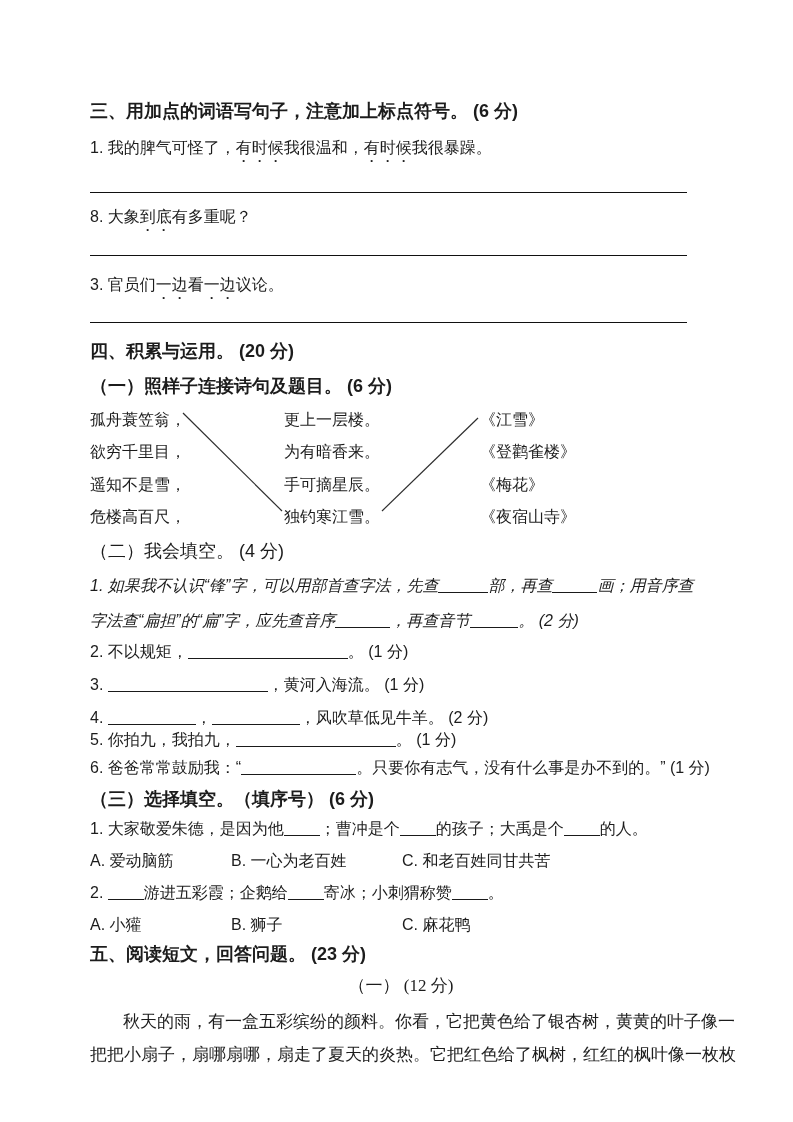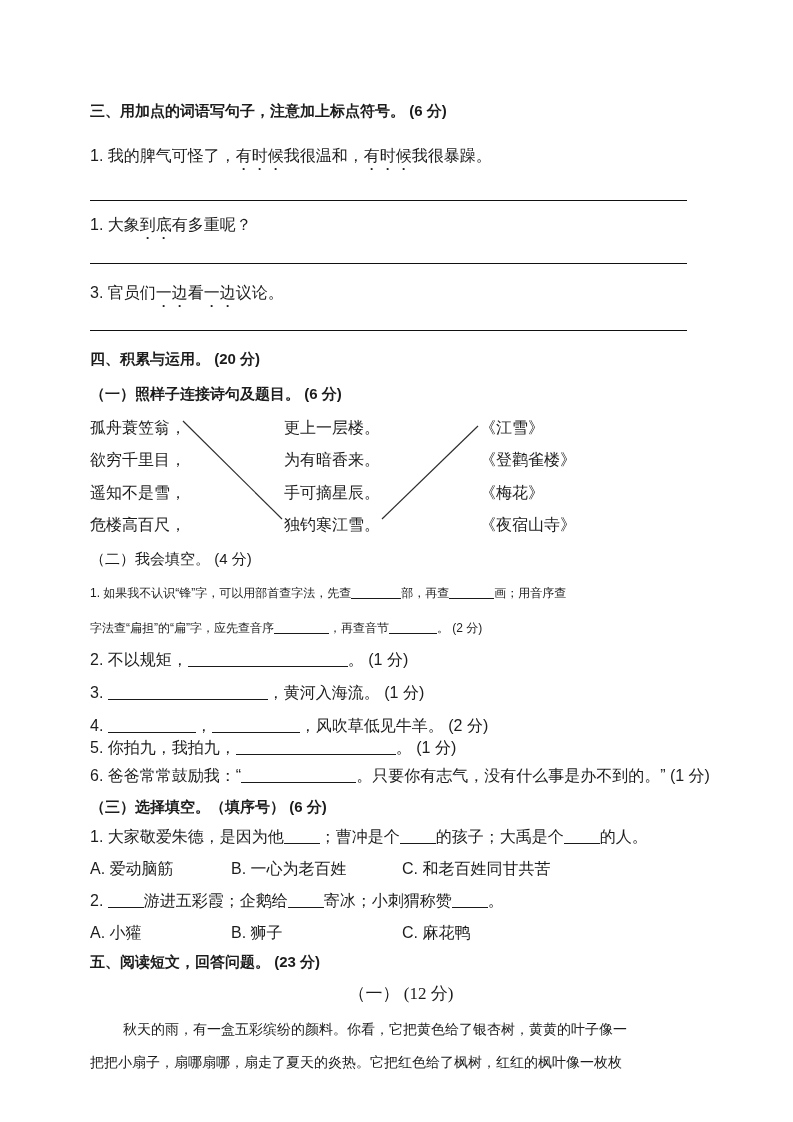--- a/index.html
+++ b/index.html
@@ -1,53 +1,53 @@
 <!DOCTYPE html>
 <html><head>
 <meta charset="utf-8">
 <style>
   html,body{margin:0;padding:0;background:#ffffff;}
   .page{position:relative;width:793px;height:1122px;background:#ffffff;overflow:hidden;
         font-family:"Liberation Sans",sans-serif;color:#1c1c1c;}
   .content{position:absolute;left:90px;top:0;width:622px;}
-  .h{font-size:15px;line-height:22px;font-weight:600;white-space:nowrap;}
+  .h{font-size:18px;line-height:22px;font-weight:600;white-space:nowrap;}
   .q{font-size:16px;line-height:20px;white-space:nowrap;}
   .em{-webkit-text-emphasis:dot;-webkit-text-emphasis-position:under;
       text-emphasis:dot;text-emphasis-position:under right;}
   .ansline{width:597px;height:0;border-top:1.6px solid #111;}
   .blank{display:inline-block;height:14px;border-bottom:1.3px solid #1a1a1a;transform:translateY(2px);}
   .w36{width:36px}.w45{width:45px}.w50{width:50px}.w48{width:48px}.w55{width:55px}
   .w88{width:88px}.w115{width:115px}.w160{width:160px}
   .match{position:relative;height:130px;}
   .mcol{position:absolute;top:8px;}
   .mcol-1{left:0}.mcol-2{left:194px}.mcol-3{left:390px}
   .mcell{height:20px;margin-bottom:12.4px;font-size:16px;line-height:20px;white-space:nowrap;}
   .mlines{position:absolute;left:0;top:0;pointer-events:none;}
   .fi1{line-height:35px;}
-  .fi1 .fl{font-size:12px;white-space:nowrap;}
+  .fi1 .fl{font-size:16px;white-space:nowrap;font-style:italic;}
   .opts span{display:inline-block;}
   .optA{width:141px}.optB{width:171px}
   .serif{font-family:"Liberation Serif",serif;}
   .subhead{font-size:17px;line-height:22px;text-align:center;font-weight:400;}
-  .pline{font-size:14px;line-height:33px;white-space:nowrap;}
+  .pline{font-size:17px;line-height:33px;white-space:nowrap;}
   .pline.indent{padding-left:33px;}
 </style>
 </head>
 <body>
 
 <div class="page">
   <div class="content">
 
     <div class="h" style="margin-top:100px">三、用加点的词语写句子，注意加上标点符号。 (6 分)</div>
 
-    <div class="q" style="margin-top:24px"><span>1. 我的脾气可怪了，</span><span class="em">有时候</span><span>我很温和，</span><span class="em">有时候</span><span>我很暴躁。</span></div>
+    <div class="q" style="margin-top:16px"><span>1. 我的脾气可怪了，</span><span class="em">有时候</span><span>我很温和，</span><span class="em">有时候</span><span>我很暴躁。</span></div>
 
     <div class="ansline" style="margin-top:27px"></div>
 
-    <div class="q" style="margin-top:14px"><span>1. 大象</span><span class="em">到底</span><span>有多重呢？</span></div>
+    <div class="q" style="margin-top:14px"><span>8. 大象</span><span class="em">到底</span><span>有多重呢？</span></div>
 
     <div class="ansline" style="margin-top:21px"></div>
 
     <div class="q" style="margin-top:19px"><span>3. 官员们</span><span class="em">一边</span><span>看</span><span class="em">一边</span><span>议论。</span></div>
 
     <div class="ansline" style="margin-top:20px"></div>
 
     <div class="h" style="margin-top:17px">四、积累与运用。 (20 分)</div>
 
     <div class="h" style="margin-top:13px;font-weight:700">（一）照样子连接诗句及题目。 (6 分)</div>

